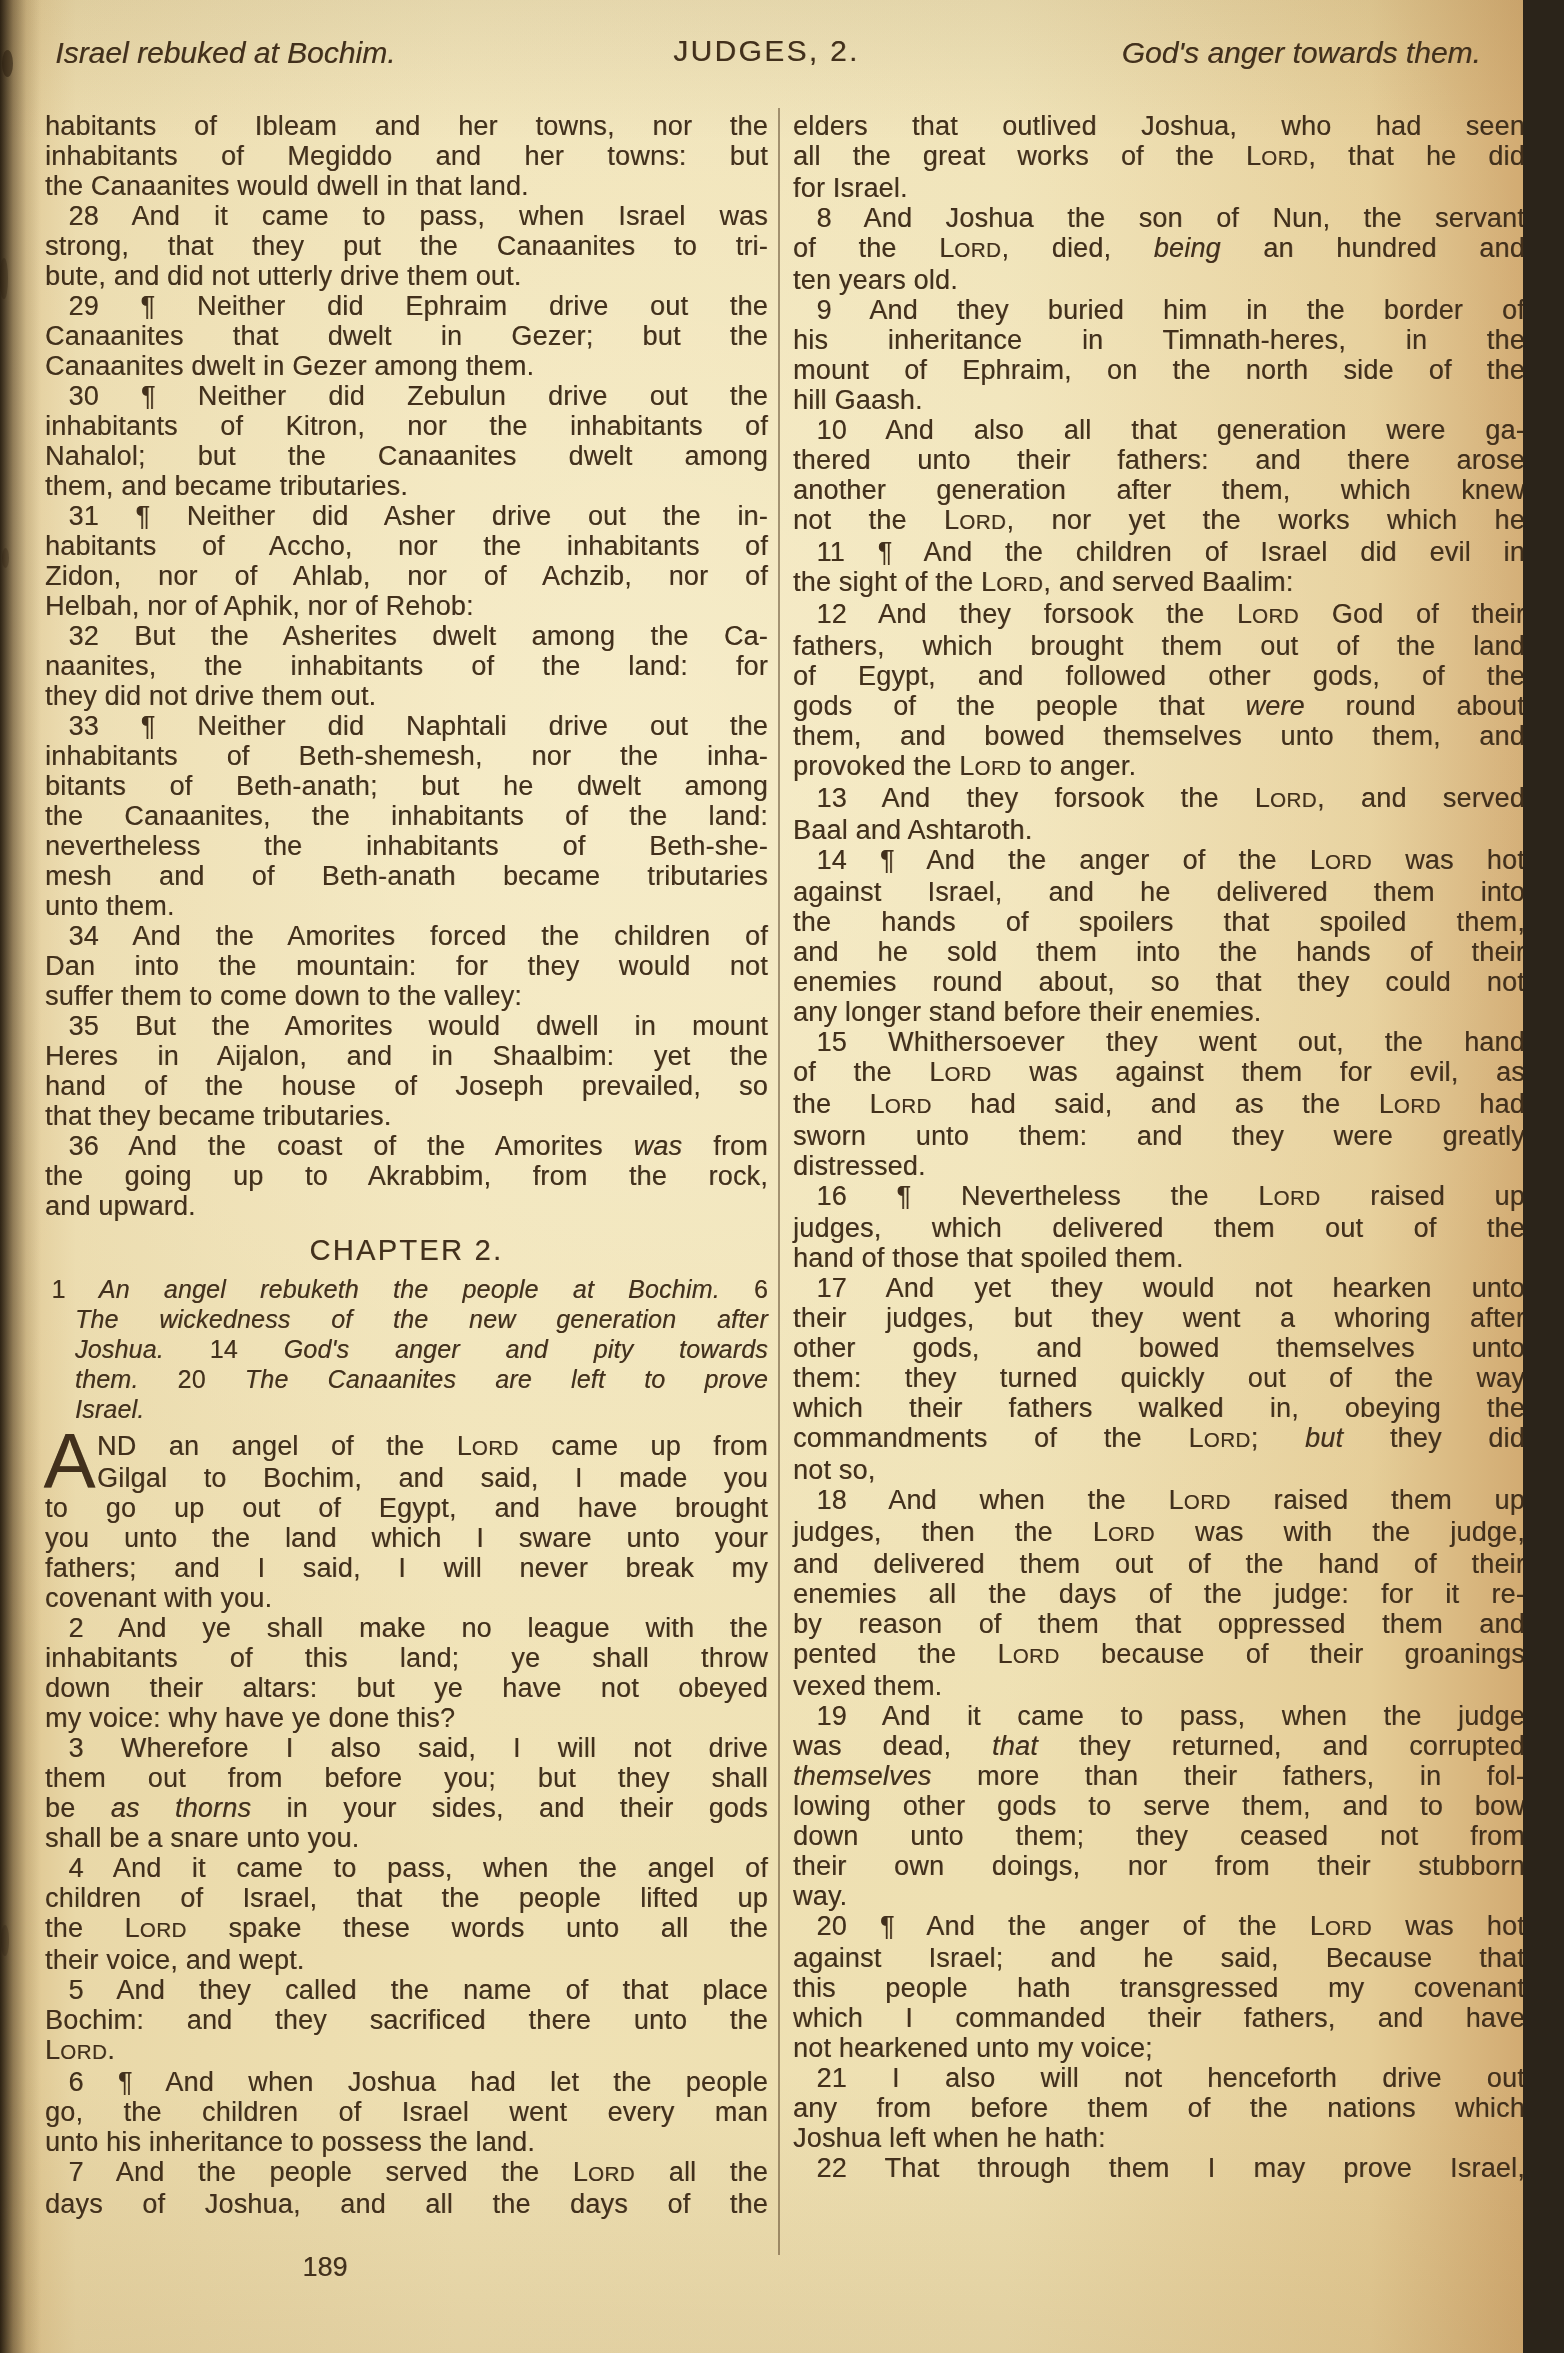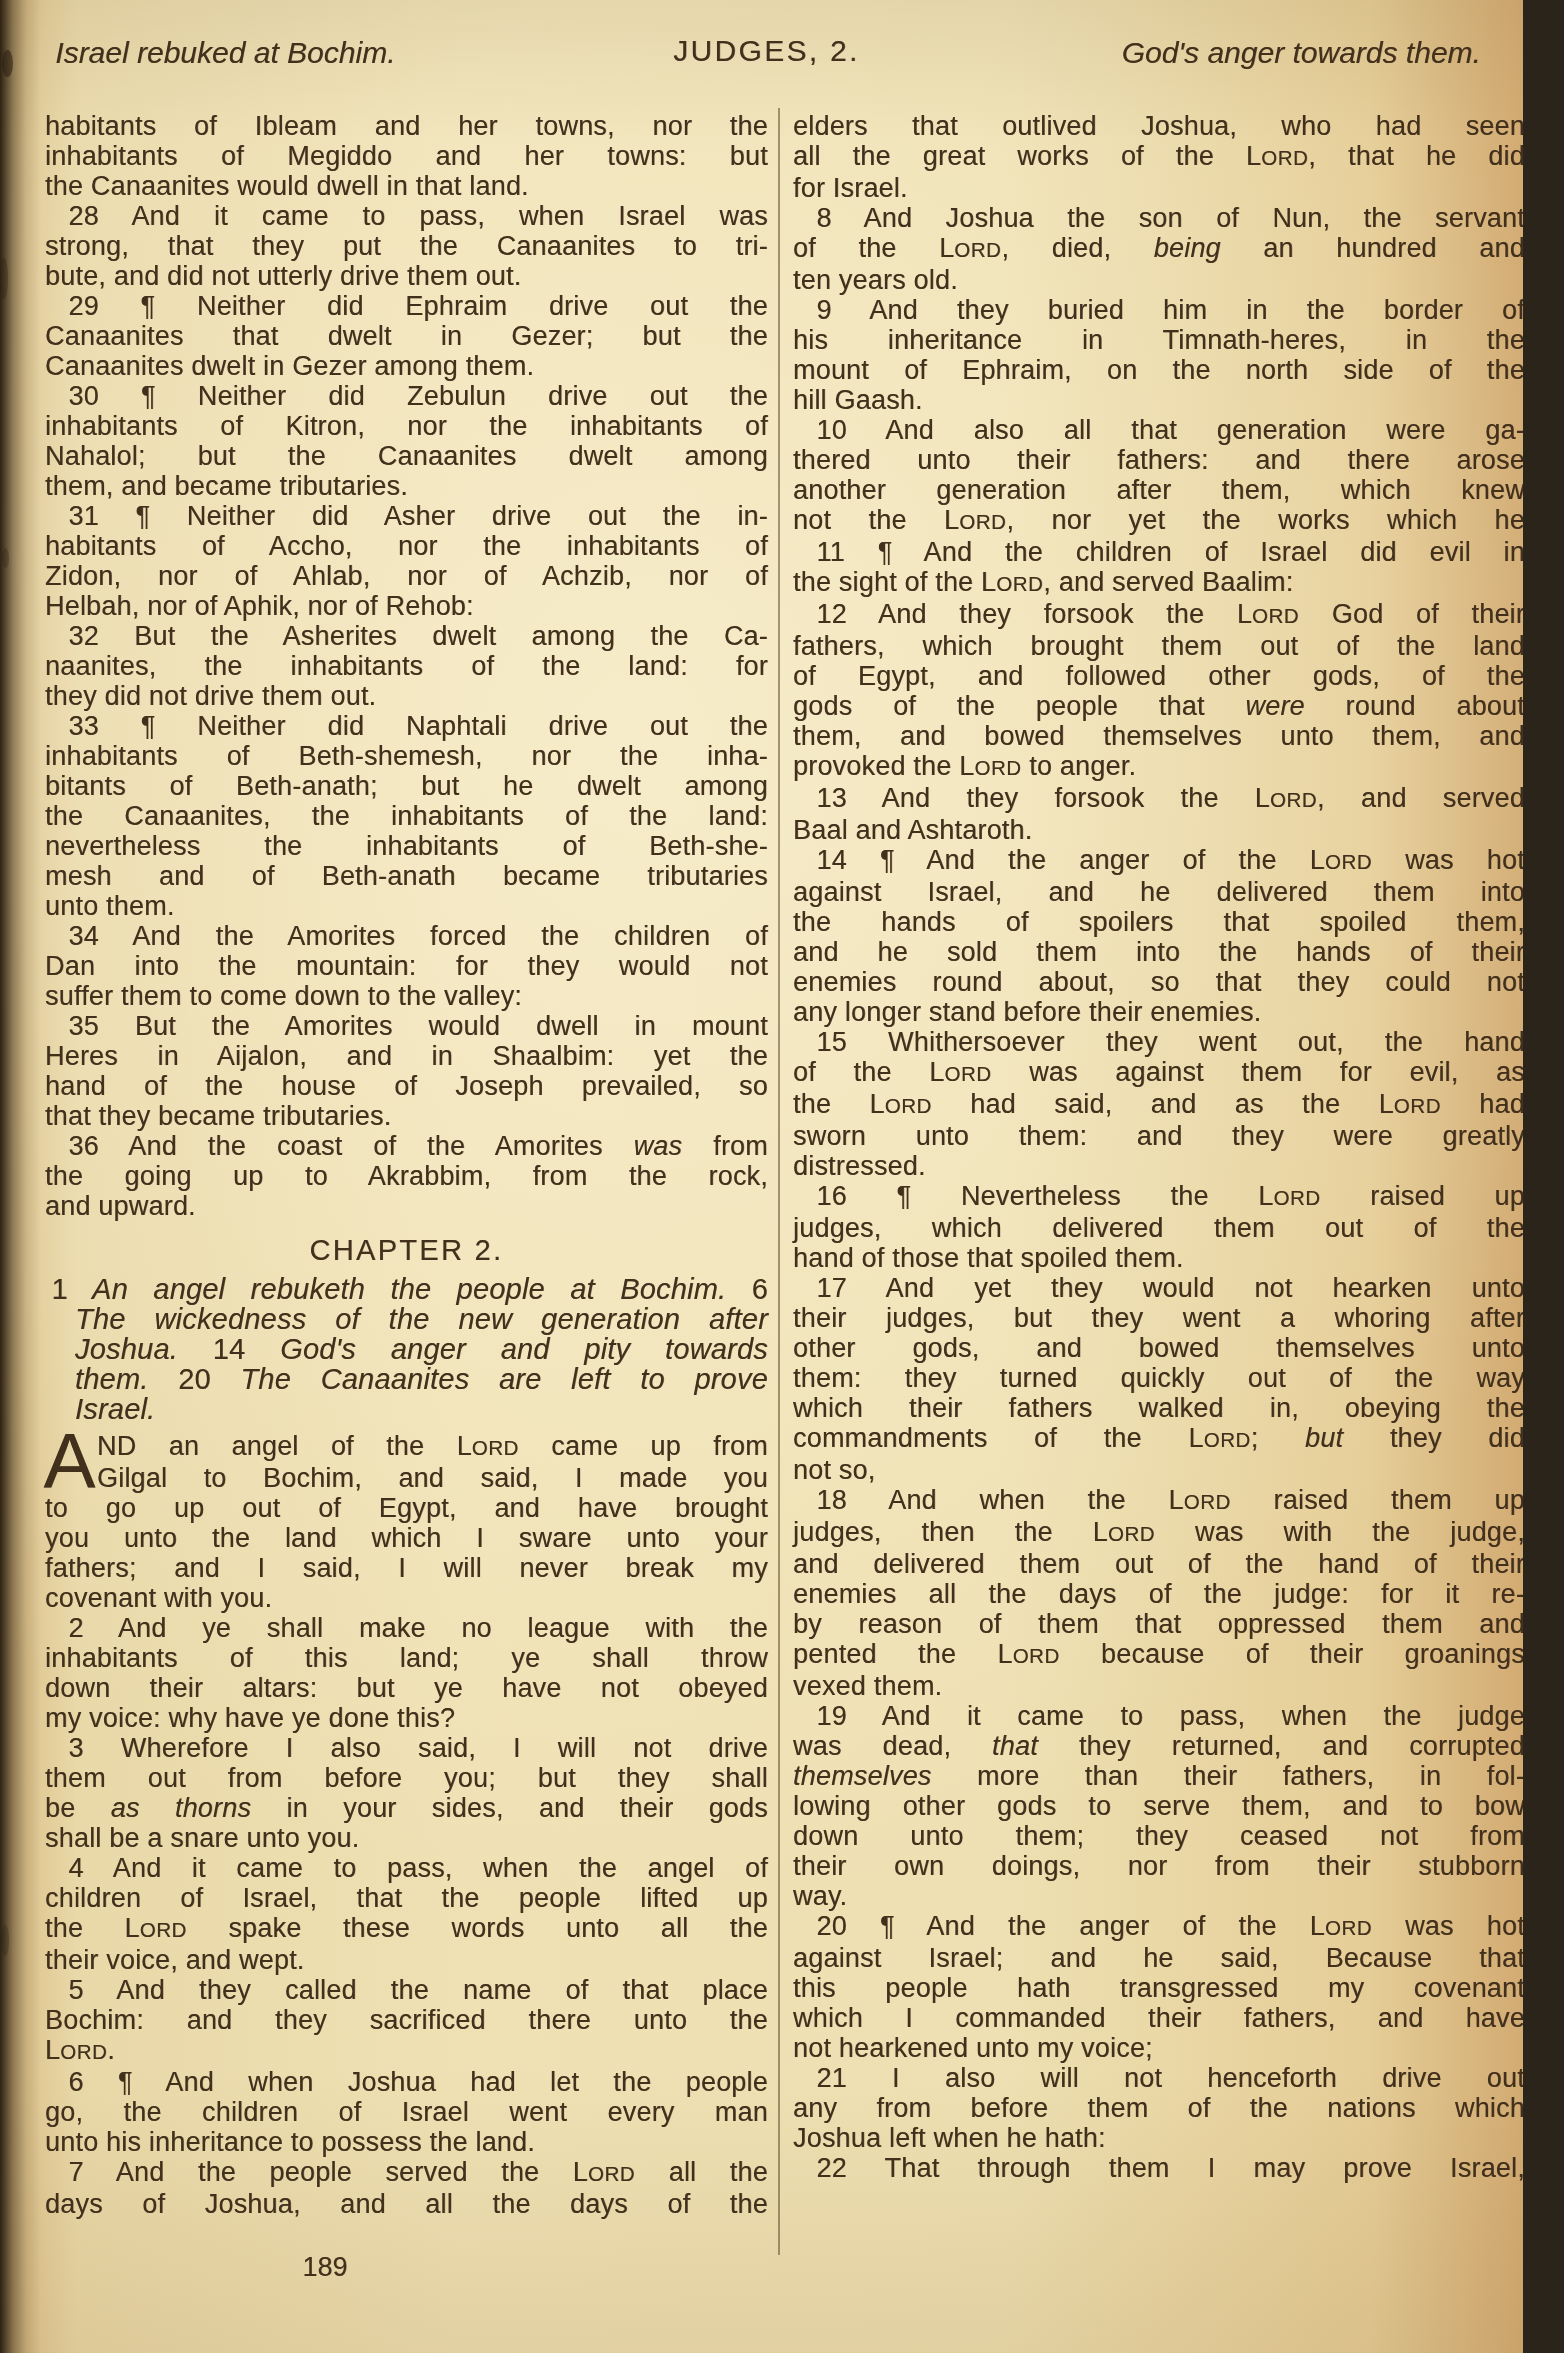--- a/index.html
+++ b/index.html
@@ -41,21 +41,21 @@
   .col-left{left:45px;width:723px;}
   .col-right{left:793px;width:732px;}
 
   .line{text-align:justify;text-align-last:justify;}
   .line.end{text-align-last:left;}
   .line.ind{text-indent:23.5px;}
   .line.pad{padding-left:52px;}
 
   .chapter-heading{text-align:center;font-size:29px;letter-spacing:2.3px;margin:14px 0 9.4px;}
 
-  .summary{font-style:italic;font-size:29px;padding-left:30px;margin-bottom:6.3px;}
+  .summary{font-style:italic;font-size:25px;padding-left:30px;margin-bottom:6.3px;}
   .summary .line.hang{text-indent:-23.5px;}
   .summary .rn{font-style:normal;}
 
   .dropcap-body{position:relative;}
   .dropcap{position:absolute;left:-1.6px;top:-3.9px;font-size:78px;line-height:69px;}
 
   .lord .os{font-size:0.76em;letter-spacing:0.5px;}
   .it{font-style:italic;}
 
   .pagenum{position:absolute;left:274px;top:2252px;width:102px;text-align:center;font-size:27px;}

